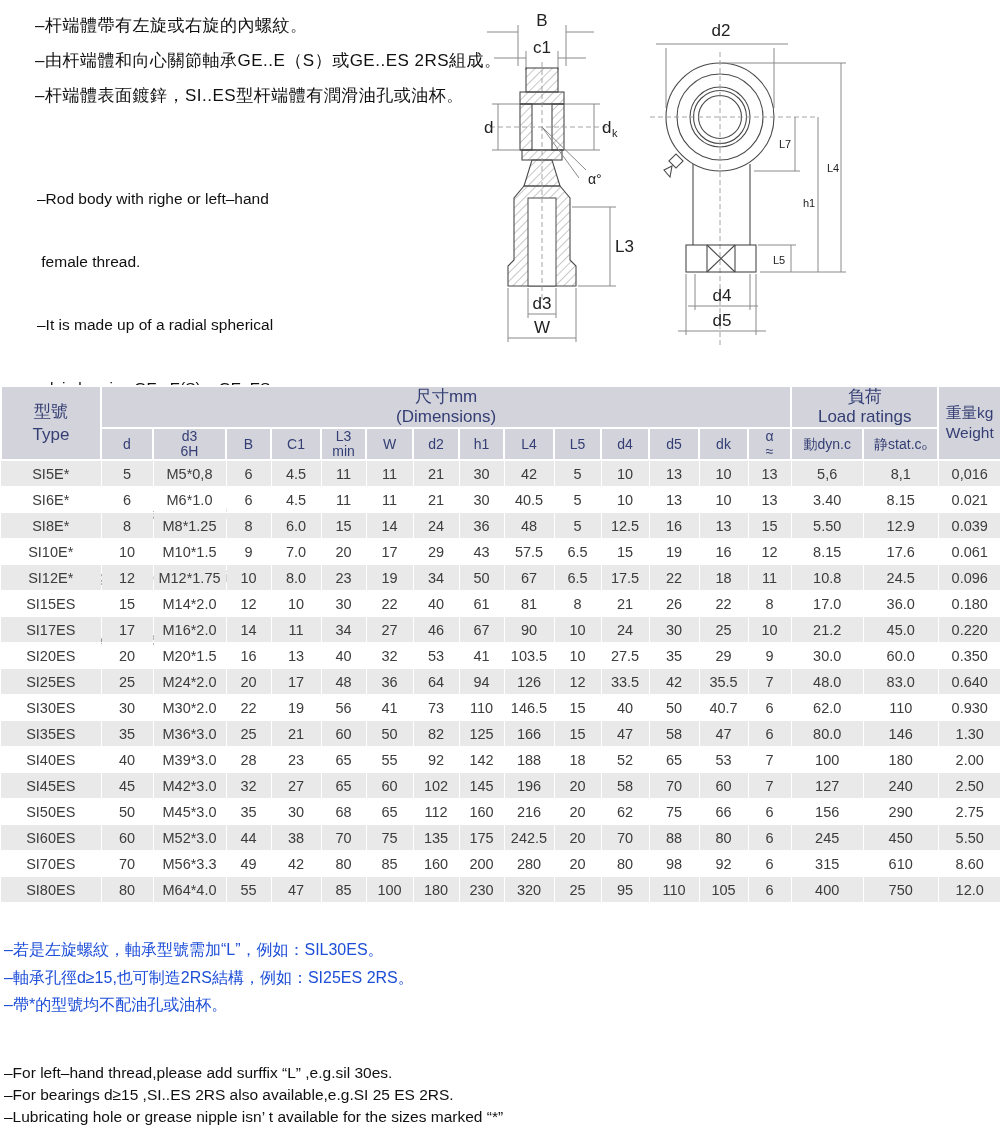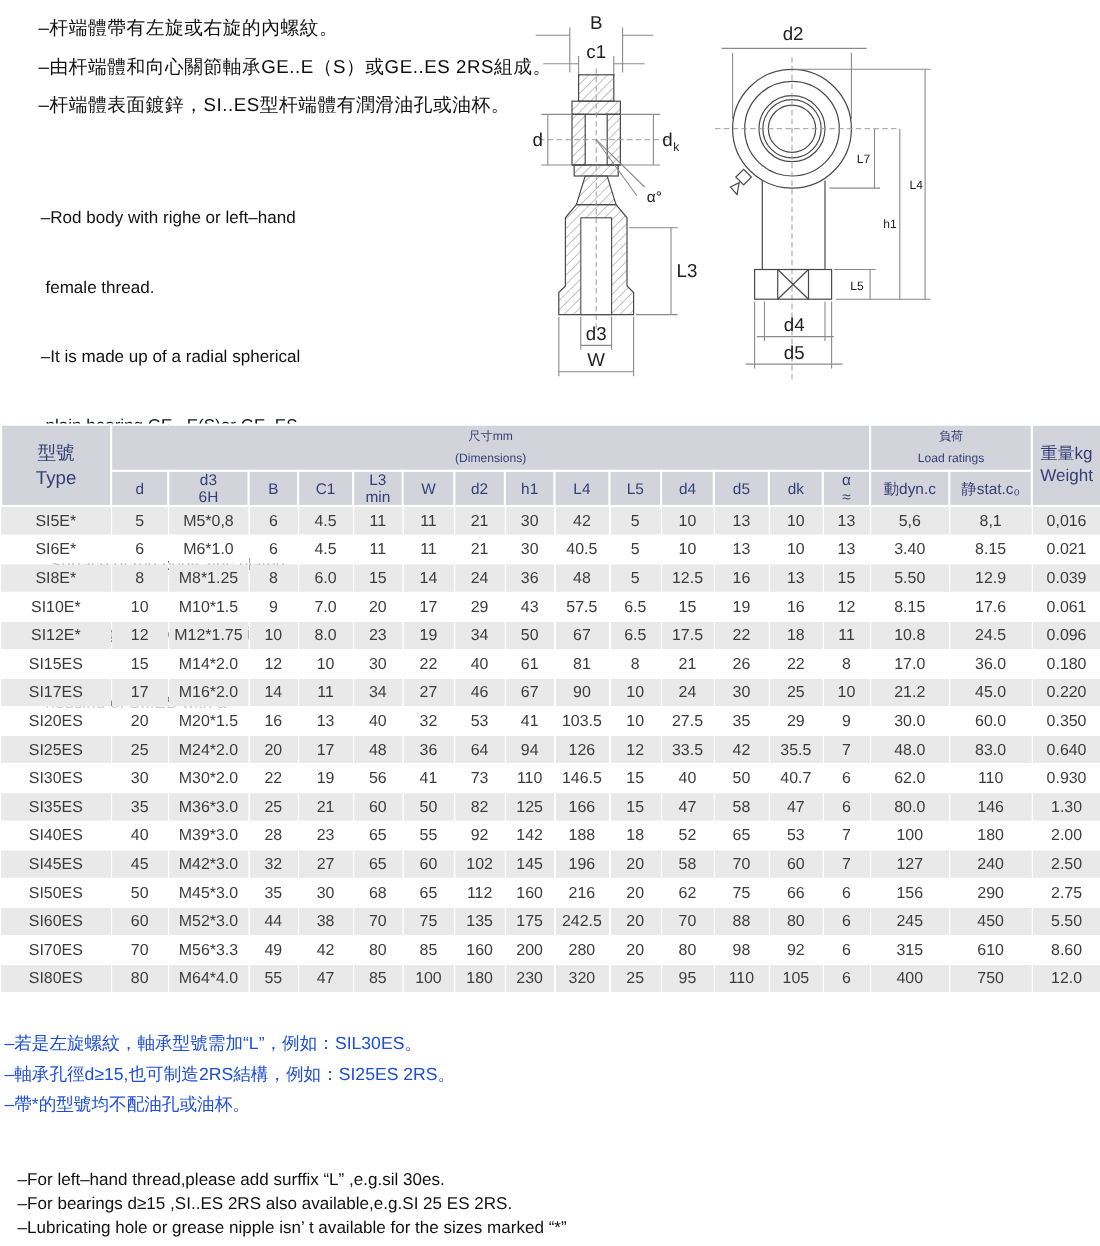--- a/index.html
+++ b/index.html
@@ -17,33 +17,33 @@
   .dimline{stroke:#8a8a8a;stroke-width:1;fill:none;}
   .part{stroke:#4a4a4a;stroke-width:1.1;fill:none;}
   .hatched{fill:url(#hatch);stroke:#4a4a4a;stroke-width:1.1;}
   .dash{stroke:#9a9a9a;stroke-width:.9;stroke-dasharray:5 3;fill:none;}
   .biglbl{font-size:17px;}
   .smlbl{font-size:11px;}
   
   table.dim-table{position:absolute;left:0;top:385px;width:1000px;border-collapse:collapse;table-layout:fixed;}
   .dim-table th{background:#d3d4db;color:#343e74;font-weight:normal;border:2px solid #ffffff;padding:0;vertical-align:middle;}
   .type-th{font-size:17px;line-height:23px;}
-  .group-th{font-size:11px;line-height:20px;padding:3px 0;margin-top:40px;}
+  .group-th{font-size:17px;line-height:20px;padding:3px 0;margin-top:40px;}
   .weight-th{font-size:15.5px;line-height:20px;}
   .sub-th{font-size:14px;line-height:15px;white-space:pre-line;padding:5px 0 7px 0;}
   .dim-table tbody td{
     font-size:14.5px;color:#3c3c3c;text-align:center;height:25px;padding:0;
     border-right:1px solid rgba(255,255,255,.55);border-bottom:1px solid #ffffff;
     overflow:hidden;white-space:nowrap;
   }
   .dim-table tbody tr:nth-child(odd){background:#e9e9e9;}
   .dim-table tbody tr:nth-child(even){background:#ffffff;}
   
   .footer-cn{position:absolute;left:4px;top:936px;font-size:16px;line-height:27.5px;color:#1d4ed8;}
-  .footer-en{position:absolute;left:4px;top:1062px;font-size:15.5px;line-height:22px;color:#101010;margin-left:12px;}
+  .footer-en{position:absolute;left:4px;top:1062px;font-size:15.5px;line-height:22px;color:#101010;}
 </style>
 </head>
 <body>
 
 <div class="cn-notes">
   <div>–杆端體帶有左旋或右旋的內螺紋。</div>
   <div>–由杆端體和向心關節軸承GE..E（S）或GE..ES 2RS組成。</div>
   <div>–杆端體表面鍍鋅，SI..ES型杆端體有潤滑油孔或油杯。</div>
 </div>
 

